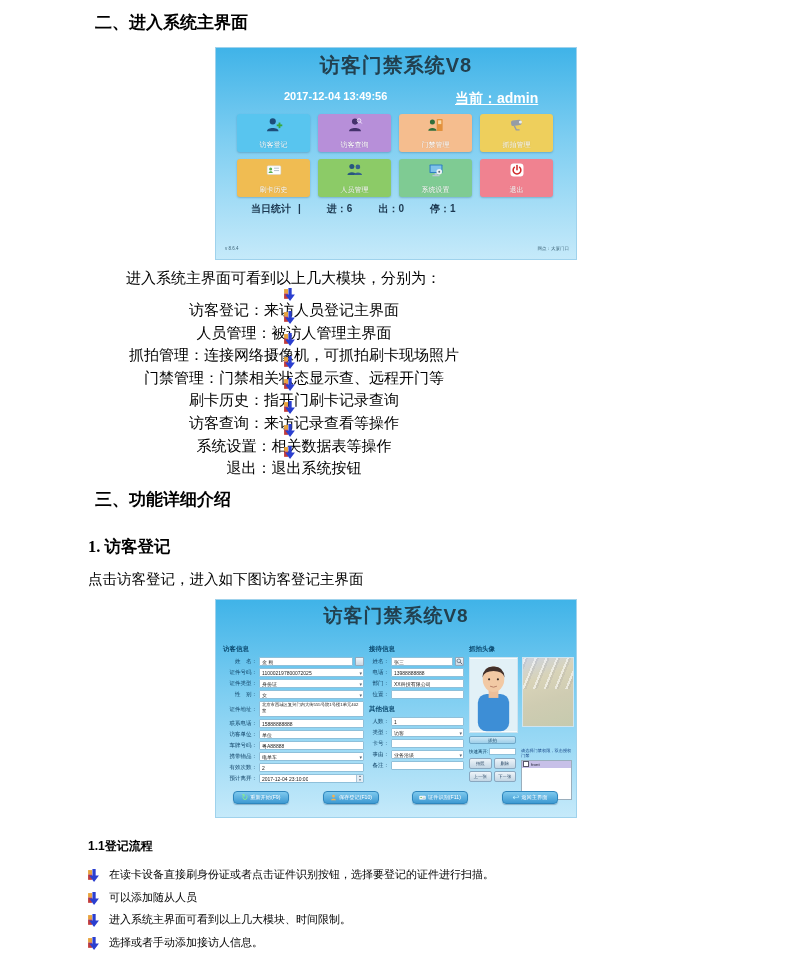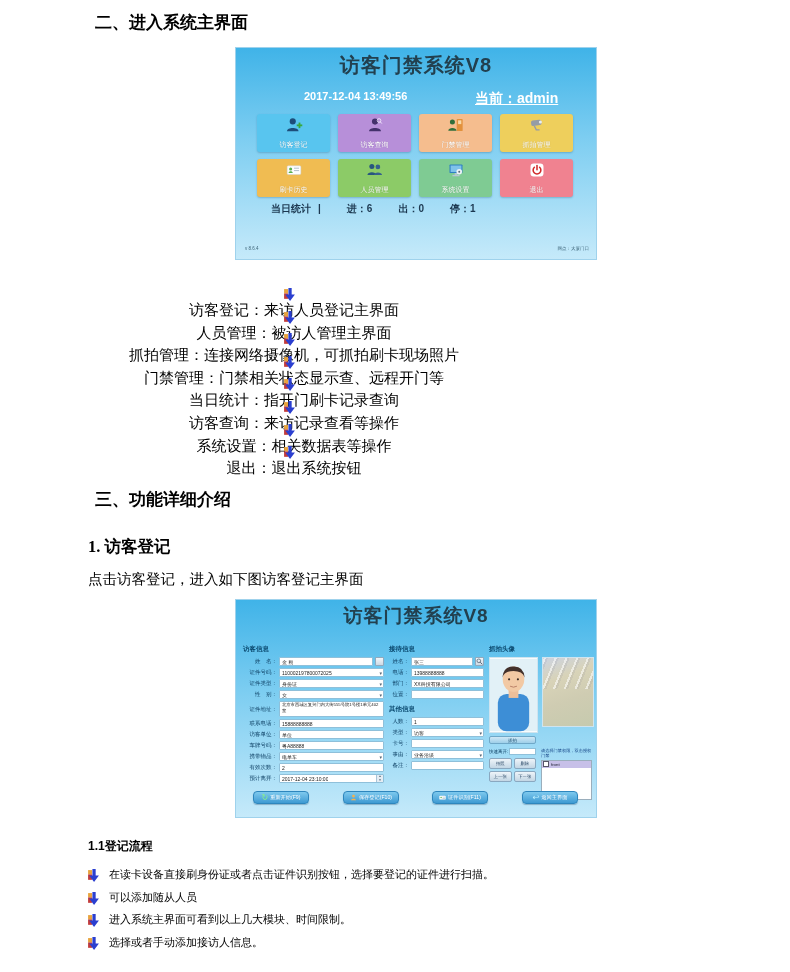--- a/index.html
+++ b/index.html
@@ -14,21 +14,21 @@
   .blist{list-style:none;margin:0;padding:0;}
   .blist li{display:flex;align-items:center;height:22.6px;flex-direction:column;}
   .blist .bullet-ic{margin-right:9px;flex:none;display:inline-flex;}
   .blist .btxt{font-size:15px;white-space:nowrap;}
   .flow-list{list-style:none;margin:0;padding:0;width:660px;}
   .flow-list li{display:flex;align-items:flex-start;margin-bottom:1px;}
   .flow-list .bullet-ic{margin:5px 10px 0 0;flex:none;display:inline-flex;}
   .flow-list .btxt{font-size:11px;line-height:21.5px;max-width:500px;}
   
   .shot{position:absolute;background:linear-gradient(180deg,#3fb3e8 0%,#7ccdf1 42%,#c6eafa 100%);
-        font-family:"Liberation Sans","DejaVu Sans",sans-serif;box-shadow:0 0 0 1px #9fd2ec inset;margin-left:20px;}
+        font-family:"Liberation Sans","DejaVu Sans",sans-serif;box-shadow:0 0 0 1px #9fd2ec inset;}
   .shot-title{position:absolute;top:5px;left:0;right:0;text-align:center;font-size:20px;font-weight:700;
         color:#22404f;letter-spacing:1px;}
   
   .shot1{left:215px;top:47px;width:362px;height:213px;}
   .s1-dt{position:absolute;top:43px;left:69px;font-size:11px;font-weight:700;color:#fff;}
   .s1-cu{position:absolute;top:43px;left:240px;font-size:14px;font-weight:700;color:#fff;text-decoration:underline;}
   .tile-grid{position:absolute;top:67px;left:22px;width:318px;display:grid;
         grid-template-columns:repeat(4,73px);grid-auto-rows:38px;gap:7px 8px;}
   .tile{border-radius:3px;position:relative;display:flex;flex-direction:column;align-items:center;
         justify-content:flex-end;padding-bottom:2px;box-shadow:0 1px 2px rgba(0,60,100,.25);cursor:pointer;}
@@ -200,20 +200,21 @@
       </div>
     </div>
 
     <div class="stats">
       <span>当日统计</span><span class="bar">|</span><span class="sp">进：6</span><span class="sp">出：0</span><span class="sp">停：1</span>
     </div>
     <div class="s1-ver">v 8.6.4</div>
     <div class="s1-site">网点：大厦门口</div>
   </div>
 
+  <div class="abs body-text" style="left:126px;top:269px;">进入系统主界面可看到以上几大模块，分别为：</div>
   <ul class="blist abs" style="left:129px;top:288px;">
     <li>
         <span class="bullet-ic">
           <svg width="11" height="13" viewBox="0 0 10 12">
             <rect x="0" y="1" width="3.6" height="4" fill="#e8a33d"></rect>
             <rect x="0" y="5" width="3.6" height="5" fill="#c23b3b"></rect>
             <path d="M4 0 h3 v6 h3 l-4.5 6 -4.5 -6 h3 z" fill="#2b3fd0"></path>
           </svg>
         </span>
         <span class="btxt">访客登记：来访人员登记主界面</span>
@@ -249,21 +250,21 @@
         <span class="btxt">门禁管理：门禁相关状态显示查、远程开门等</span>
       </li>
     <li>
         <span class="bullet-ic">
           <svg width="11" height="13" viewBox="0 0 10 12">
             <rect x="0" y="1" width="3.6" height="4" fill="#e8a33d"></rect>
             <rect x="0" y="5" width="3.6" height="5" fill="#c23b3b"></rect>
             <path d="M4 0 h3 v6 h3 l-4.5 6 -4.5 -6 h3 z" fill="#2b3fd0"></path>
           </svg>
         </span>
-        <span class="btxt">当日统计：指开门刷卡记录查询</span>
+        <span class="btxt">刷卡历史：指开门刷卡记录查询</span>
       </li>
     <li>
         <span class="bullet-ic">
           <svg width="11" height="13" viewBox="0 0 10 12">
             <rect x="0" y="1" width="3.6" height="4" fill="#e8a33d"></rect>
             <rect x="0" y="5" width="3.6" height="5" fill="#c23b3b"></rect>
             <path d="M4 0 h3 v6 h3 l-4.5 6 -4.5 -6 h3 z" fill="#2b3fd0"></path>
           </svg>
         </span>
         <span class="btxt">访客查询：来访记录查看等操作</span>

